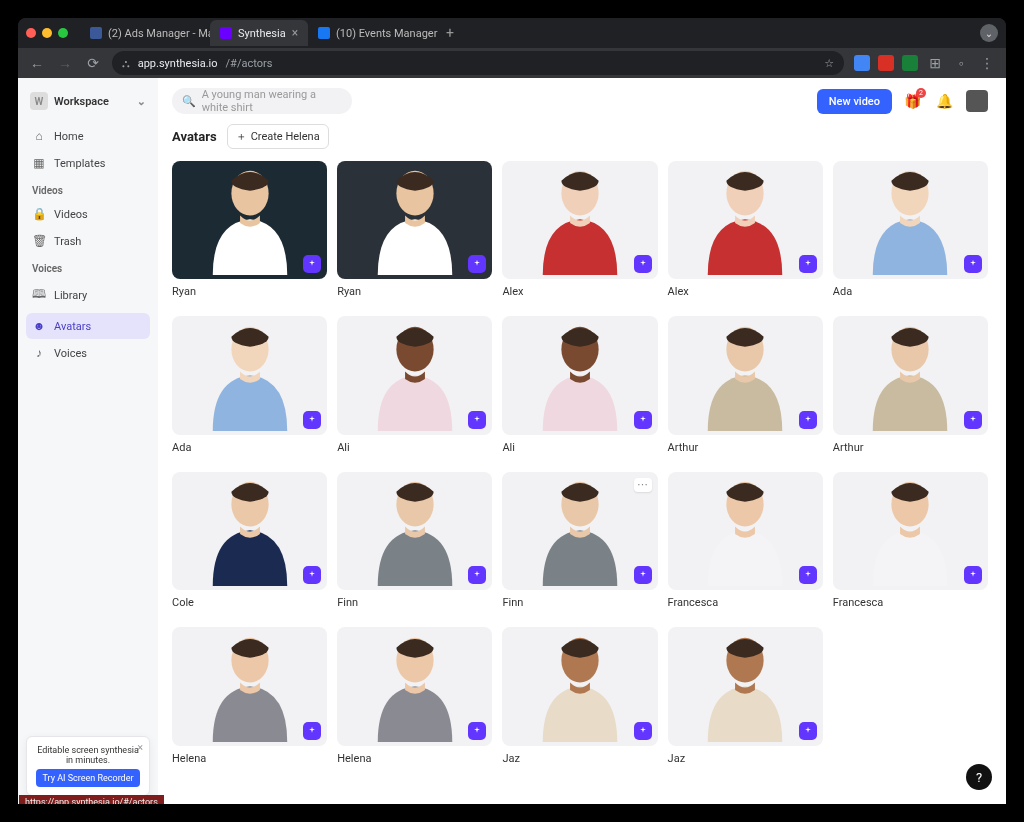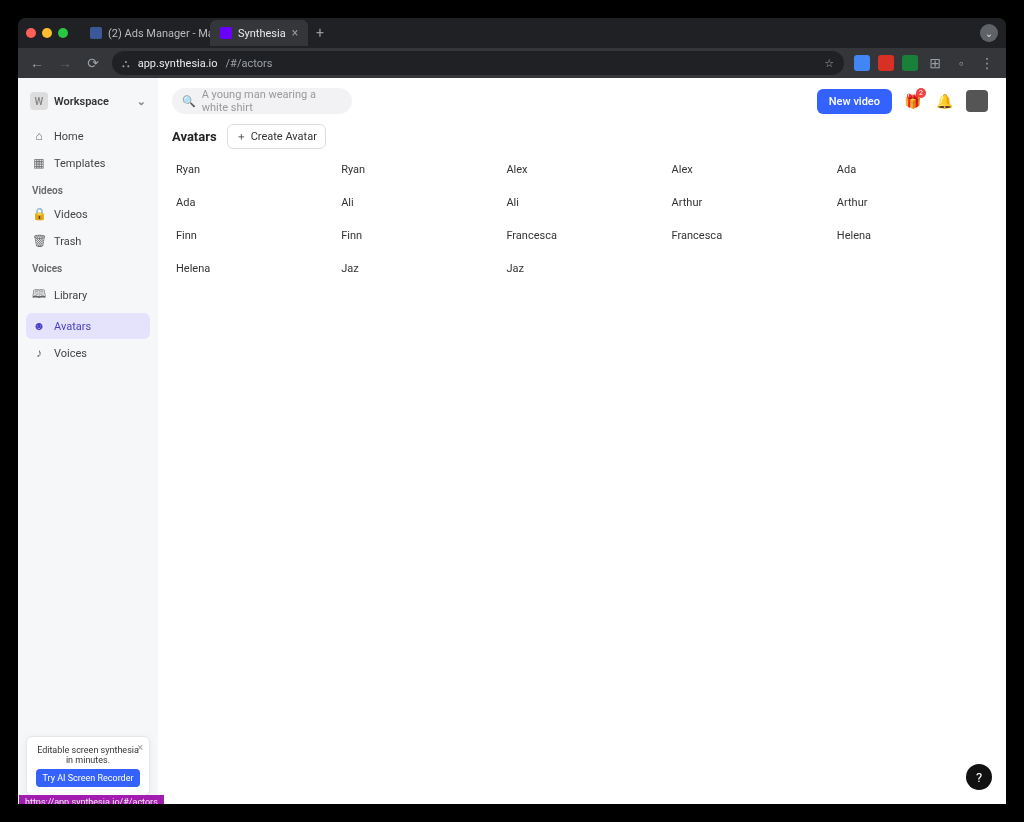--- a/index.html
+++ b/index.html
@@ -40,30 +40,30 @@
 .search{flex:0 0 180px;background:#f2f2f4;border-radius:16px;height:26px;display:flex;align-items:center;padding:0 10px;gap:6px;font-size:11px;color:#999;}
 .spacer{flex:1}
 .newvid{background:#3462ff;color:#fff;font-size:11px;padding:6px 12px;border-radius:6px;border:none;font-weight:500;}
 .ic-btn{width:22px;height:22px;display:flex;align-items:center;justify-content:center;color:#555;position:relative;font-size:14px;}
 .badge{position:absolute;top:-2px;right:-2px;width:10px;height:10px;background:#e44;border-radius:50%;color:#fff;font-size:7px;display:flex;align-items:center;justify-content:center;}
 .user-av{width:22px;height:22px;border-radius:4px;background:#555;}
 .page-head{display:flex;align-items:center;gap:10px;margin-bottom:12px;}
 .page-title{font-size:13px;font-weight:700;color:#222;}
 .create-btn{display:flex;align-items:center;gap:4px;font-size:11px;border:1px solid #ddd;background:#fff;padding:4px 8px;border-radius:6px;color:#333;}
 .grid{display:grid;grid-template-columns:repeat(5,1fr);gap:10px;}
-.card{display:flex;flex-direction:row;gap:4px;}
+.card{display:flex;flex-direction:column;gap:4px;}
 .thumb{aspect-ratio:152/116;border-radius:8px;background:#f0f0f2;position:relative;overflow:hidden;}
 .card-name{font-size:11px;color:#333;padding:2px 0 8px;}
 .spark{position:absolute;bottom:6px;right:6px;width:18px;height:18px;background:#6236ff;border-radius:5px;display:flex;align-items:center;justify-content:center;}
 .spark svg{width:10px;height:10px;}
 .person{position:absolute;bottom:0;left:50%;transform:translateX(-50%);width:80%;}
 .promo{position:absolute;bottom:8px;left:8px;right:8px;background:#fff;border:1px solid #e6e6ea;border-radius:6px;padding:8px;font-size:9px;text-align:center;box-shadow:0 2px 8px rgba(0,0,0,.06);}
 .promo .close{position:absolute;top:4px;right:6px;color:#999;font-size:11px;}
 .promo-btn{background:#3462ff;color:#fff;border:none;border-radius:4px;padding:4px 6px;font-size:9px;margin-top:4px;}
-.url-tip{position:absolute;bottom:-14px;left:-8px;background:#a21caf;color:#eee;font-size:9px;padding:2px 6px;}
+.url-tip{position:absolute;bottom:-14px;left:-8px;background:#7f1d1d;color:#eee;font-size:9px;padding:2px 6px;}
 .help-fab{position:absolute;bottom:14px;right:14px;width:26px;height:26px;border-radius:50%;background:#111;color:#fff;display:flex;align-items:center;justify-content:center;font-size:13px;}
 .dots{position:absolute;top:6px;right:6px;width:18px;height:14px;background:#fff;border-radius:4px;color:#888;font-size:11px;display:flex;align-items:center;justify-content:center;box-shadow:0 1px 2px rgba(0,0,0,.1);}
 
 .av-svg{width:100%;height:100%;}
 </style>
 </head>
 <body>
 
 <div class="browser-frame">
  <div class="chrome">
@@ -76,20 +76,25 @@
     </div>
     <div class="tab">
       <span class="fav"></span>
       <span>(2) Ads Manager - Manage a</span>
 
     </div>
     <div class="tab active">
       <span class="fav"></span>
       <span>Synthesia</span>
       <span class="x">×</span>
+    </div>
+    <div class="tab">
+      <span class="fav" style="background:#1877f2"></span>
+      <span>(10) Events Manager</span>
+
     </div>
     <span class="newtab">+</span>
     <div class="right-spacer"></div>
     <div class="chev">⌄</div>
   </div>
 
   <div class="addr">
     <span class="nav-btn">←</span>
     <span class="nav-btn" style="opacity:.4">→</span>
     <span class="nav-btn">⟳</span>
@@ -167,21 +172,21 @@
         <button class="newvid">New video</button>
         <div class="ic-btn">🎁<span class="badge">2</span></div>
         <div class="ic-btn">🔔</div>
         <div class="user-av"></div>
       </div>
 
       <div class="page-head">
         <span class="page-title">Avatars</span>
         <button class="create-btn">
           <span>＋</span>
-          <span>Create Avatar</span>
+          <span>Create Helena</span>
         </button>
       </div>
 
       <div class="grid" id="avatar-grid">
             <div class="card">
     <div class="thumb" style="background:#1c2b33">
 
       <div class="person"><svg class="av-svg" viewBox="0 0 100 100" preserveAspectRatio="xMidYMax meet">
     <ellipse cx="50" cy="34" rx="15" ry="18" fill="#e8c4a0"></ellipse>
     <path d="M35 24 Q50 10 65 24 Q65 30 50 32 Q35 30 35 24" fill="#3a2a20"></path>
@@ -341,20 +346,37 @@
     <path d="M20 100 Q20 58 50 55 Q80 58 80 100 Z" fill="#c8bba0"></path>
     <path d="M42 52 Q50 60 58 52 L58 58 Q50 64 42 58 Z" fill="#e8c8a8"></path>
   </svg></div>
       <div class="spark">
                   <svg viewBox="0 0 24 24" fill="#fff">
                     <path d="M12 2l1.5 5L19 8.5l-5.5 1.5L12 16l-1.5-6L5 8.5 10.5 7z"></path>
                   </svg>
                 </div>
     </div>
     <div class="card-name">Arthur</div>
+            </div>
+            <div class="card">
+    <div class="thumb" style="background:#f2f2f4">
+
+      <div class="person"><svg class="av-svg" viewBox="0 0 100 100" preserveAspectRatio="xMidYMax meet">
+    <ellipse cx="50" cy="34" rx="15" ry="18" fill="#eac8a8"></ellipse>
+    <path d="M35 24 Q50 10 65 24 Q65 30 50 32 Q35 30 35 24" fill="#3a2a20"></path>
+    <path d="M20 100 Q20 58 50 55 Q80 58 80 100 Z" fill="#1a2a50"></path>
+    <path d="M42 52 Q50 60 58 52 L58 58 Q50 64 42 58 Z" fill="#eac8a8"></path>
+  </svg></div>
+      <div class="spark">
+                  <svg viewBox="0 0 24 24" fill="#fff">
+                    <path d="M12 2l1.5 5L19 8.5l-5.5 1.5L12 16l-1.5-6L5 8.5 10.5 7z"></path>
+                  </svg>
+                </div>
+    </div>
+    <div class="card-name">Cole</div>
             </div>
             <div class="card">
     <div class="thumb" style="background:#f2f2f4">
 
       <div class="person"><svg class="av-svg" viewBox="0 0 100 100" preserveAspectRatio="xMidYMax meet">
     <ellipse cx="50" cy="34" rx="15" ry="18" fill="#e8c8a8"></ellipse>
     <path d="M35 24 Q50 10 65 24 Q65 30 50 32 Q35 30 35 24" fill="#3a2a20"></path>
     <path d="M20 100 Q20 58 50 55 Q80 58 80 100 Z" fill="#7a8288"></path>
     <path d="M42 52 Q50 60 58 52 L58 58 Q50 64 42 58 Z" fill="#e8c8a8"></path>
   </svg></div>

